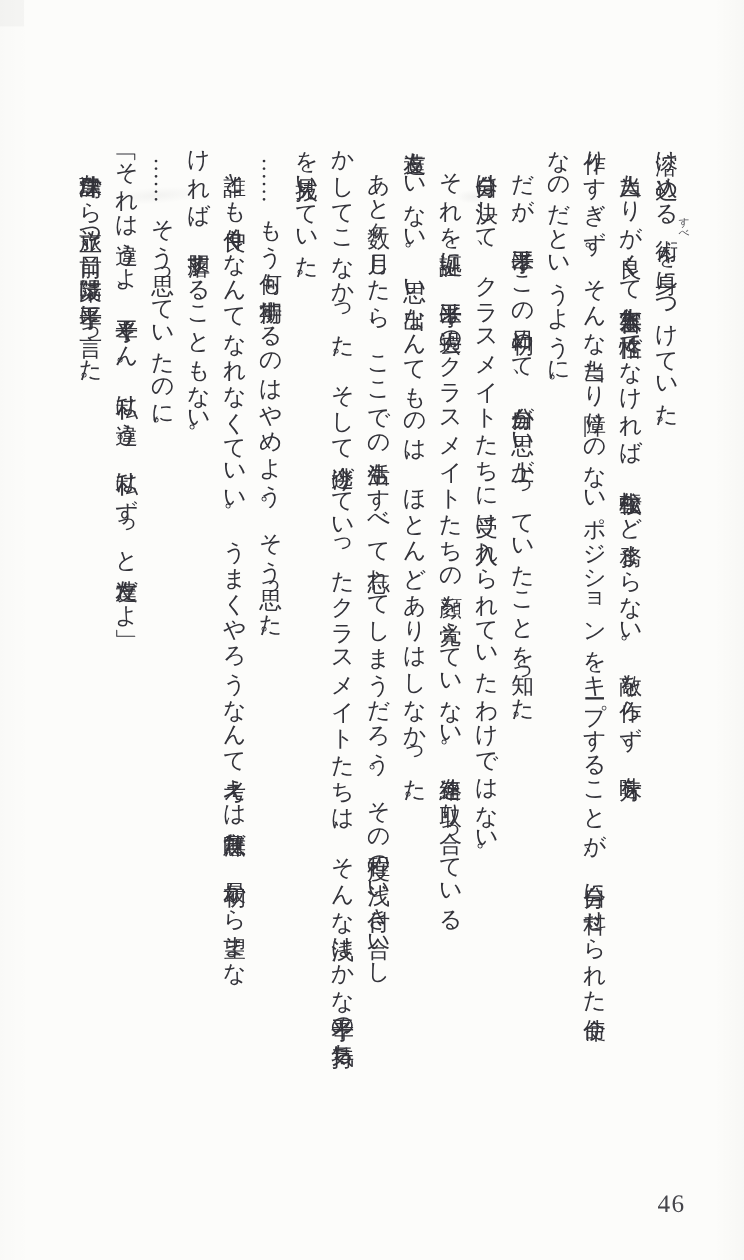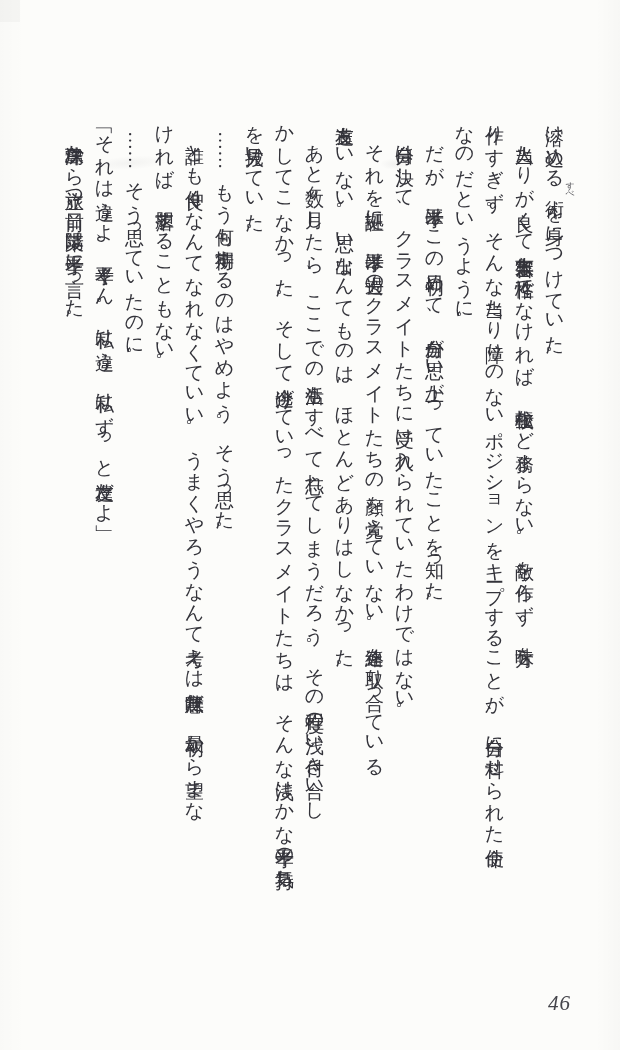--- a/index.html
+++ b/index.html
@@ -47,21 +47,20 @@
     font-size: 9px;
     letter-spacing: 0;
     color: var(--ink);
     opacity: 0.85;
   }
   .page-number {
     position: absolute;
     left: 548px;
     top: 991px;
     font-size: 21px;
-    font-style: italic;
     letter-spacing: 1px;
     color: var(--pagenum);
   }
   .smudge {
     position: absolute;
     pointer-events: none;
   }
   .smudge-1 {
     left: 90px; top: 156px; width: 80px; height: 14px;
     background: radial-gradient(ellipse at center, rgba(90,90,95,0.06), rgba(90,90,95,0) 70%);

